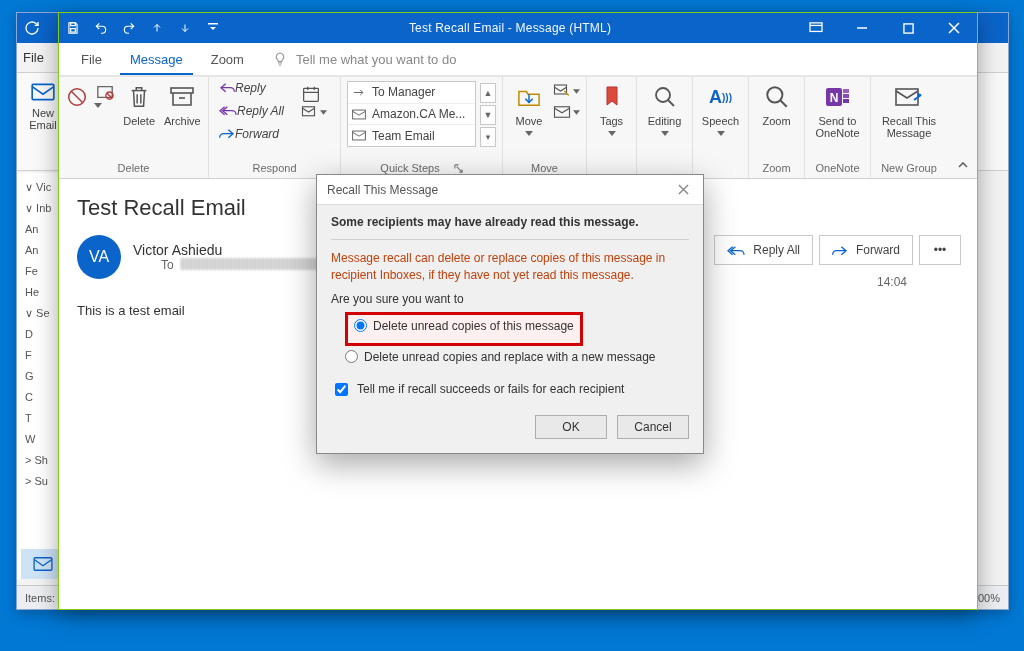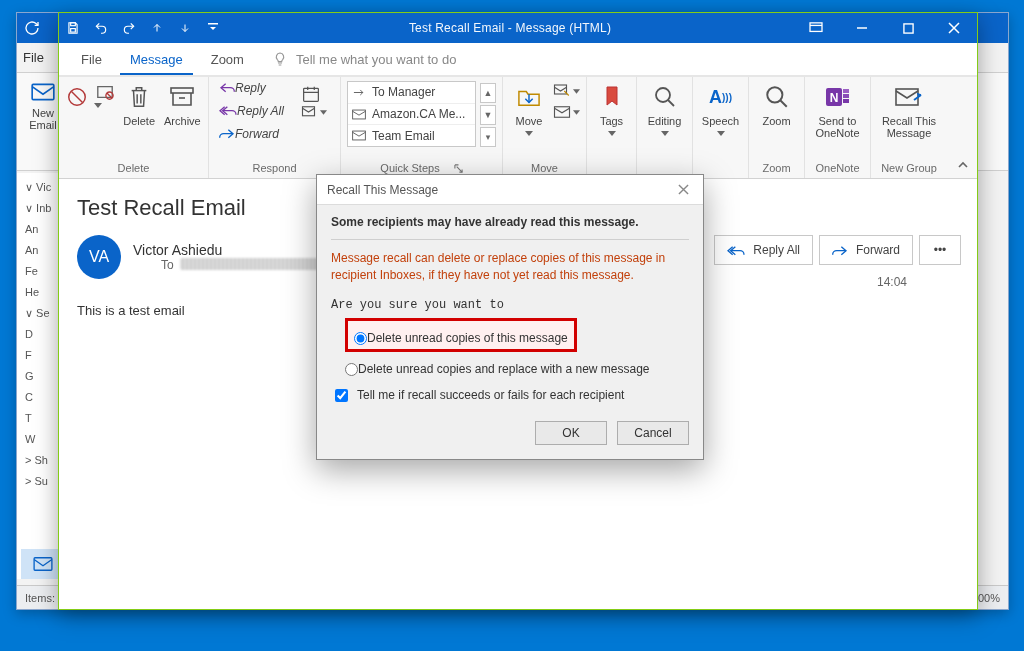--- a/index.html
+++ b/index.html
@@ -57,23 +57,23 @@
   .msg-actions .overflow{width:42px; justify-content:center;}
   .msg-time { position:absolute; right:70px; top:96px; font-size:12px; color:#666;}
   
   .dialog { position:absolute; left:316px; top:174px; width:388px; background:#f0f0f0; border:1px solid #888; box-shadow: 0 10px 30px rgba(0,0,0,.35);}
   .dialog .dtitle { height:30px; background:#fff; display:flex; align-items:center; padding:0 10px; font-size:12px; color:#555; justify-content:space-between; border-bottom:1px solid #dcdcdc;}
   .dialog .dtitle .x{width:20px;height:20px;display:flex;align-items:center;justify-content:center;color:#888;}
   .dialog .dbody { padding:10px 14px 14px; font-size:12px; color:#333;}
   .dialog .dheadline{font-weight:600; margin-bottom:10px;}
   .dialog .dsep{height:1px; background:#cfcfcf; margin:4px 0 10px;}
   .dialog .dtext{line-height:1.4; color:#c2410c;}
-  .dialog .dprompt{margin-top:14px;font-family:Liberation Mono, monospace;}
+  .dialog .dprompt{margin-top:8px;}
   .dialog .radios{margin:6px 0 6px 14px;}
-  .dialog .radio{display:flex; align-items:flex-end; height:20px;}
+  .dialog .radio{display:flex; align-items:flex-start; gap:6px; height:20px;}
   .dialog .radio input{margin:0;}
   .dialog .highlight{border:3px solid #d20000; padding:4px 6px; display:inline-flex; align-items:center; gap:6px; background:#fff0f0;}
   .dialog .check{display:flex; align-items:center; gap:6px; margin-top:10px;}
   .dialog .dbtns{display:flex; justify-content:flex-end; gap:10px; margin-top:16px;}
   .dialog .dbtn{min-width:72px; height:24px; background:#e9e9e9; border:1px solid #adadad; font-size:12px; color:#333; display:flex; align-items:center; justify-content:center;}
   svg{display:block;}
 </style>
 </head>
 <body>
 

